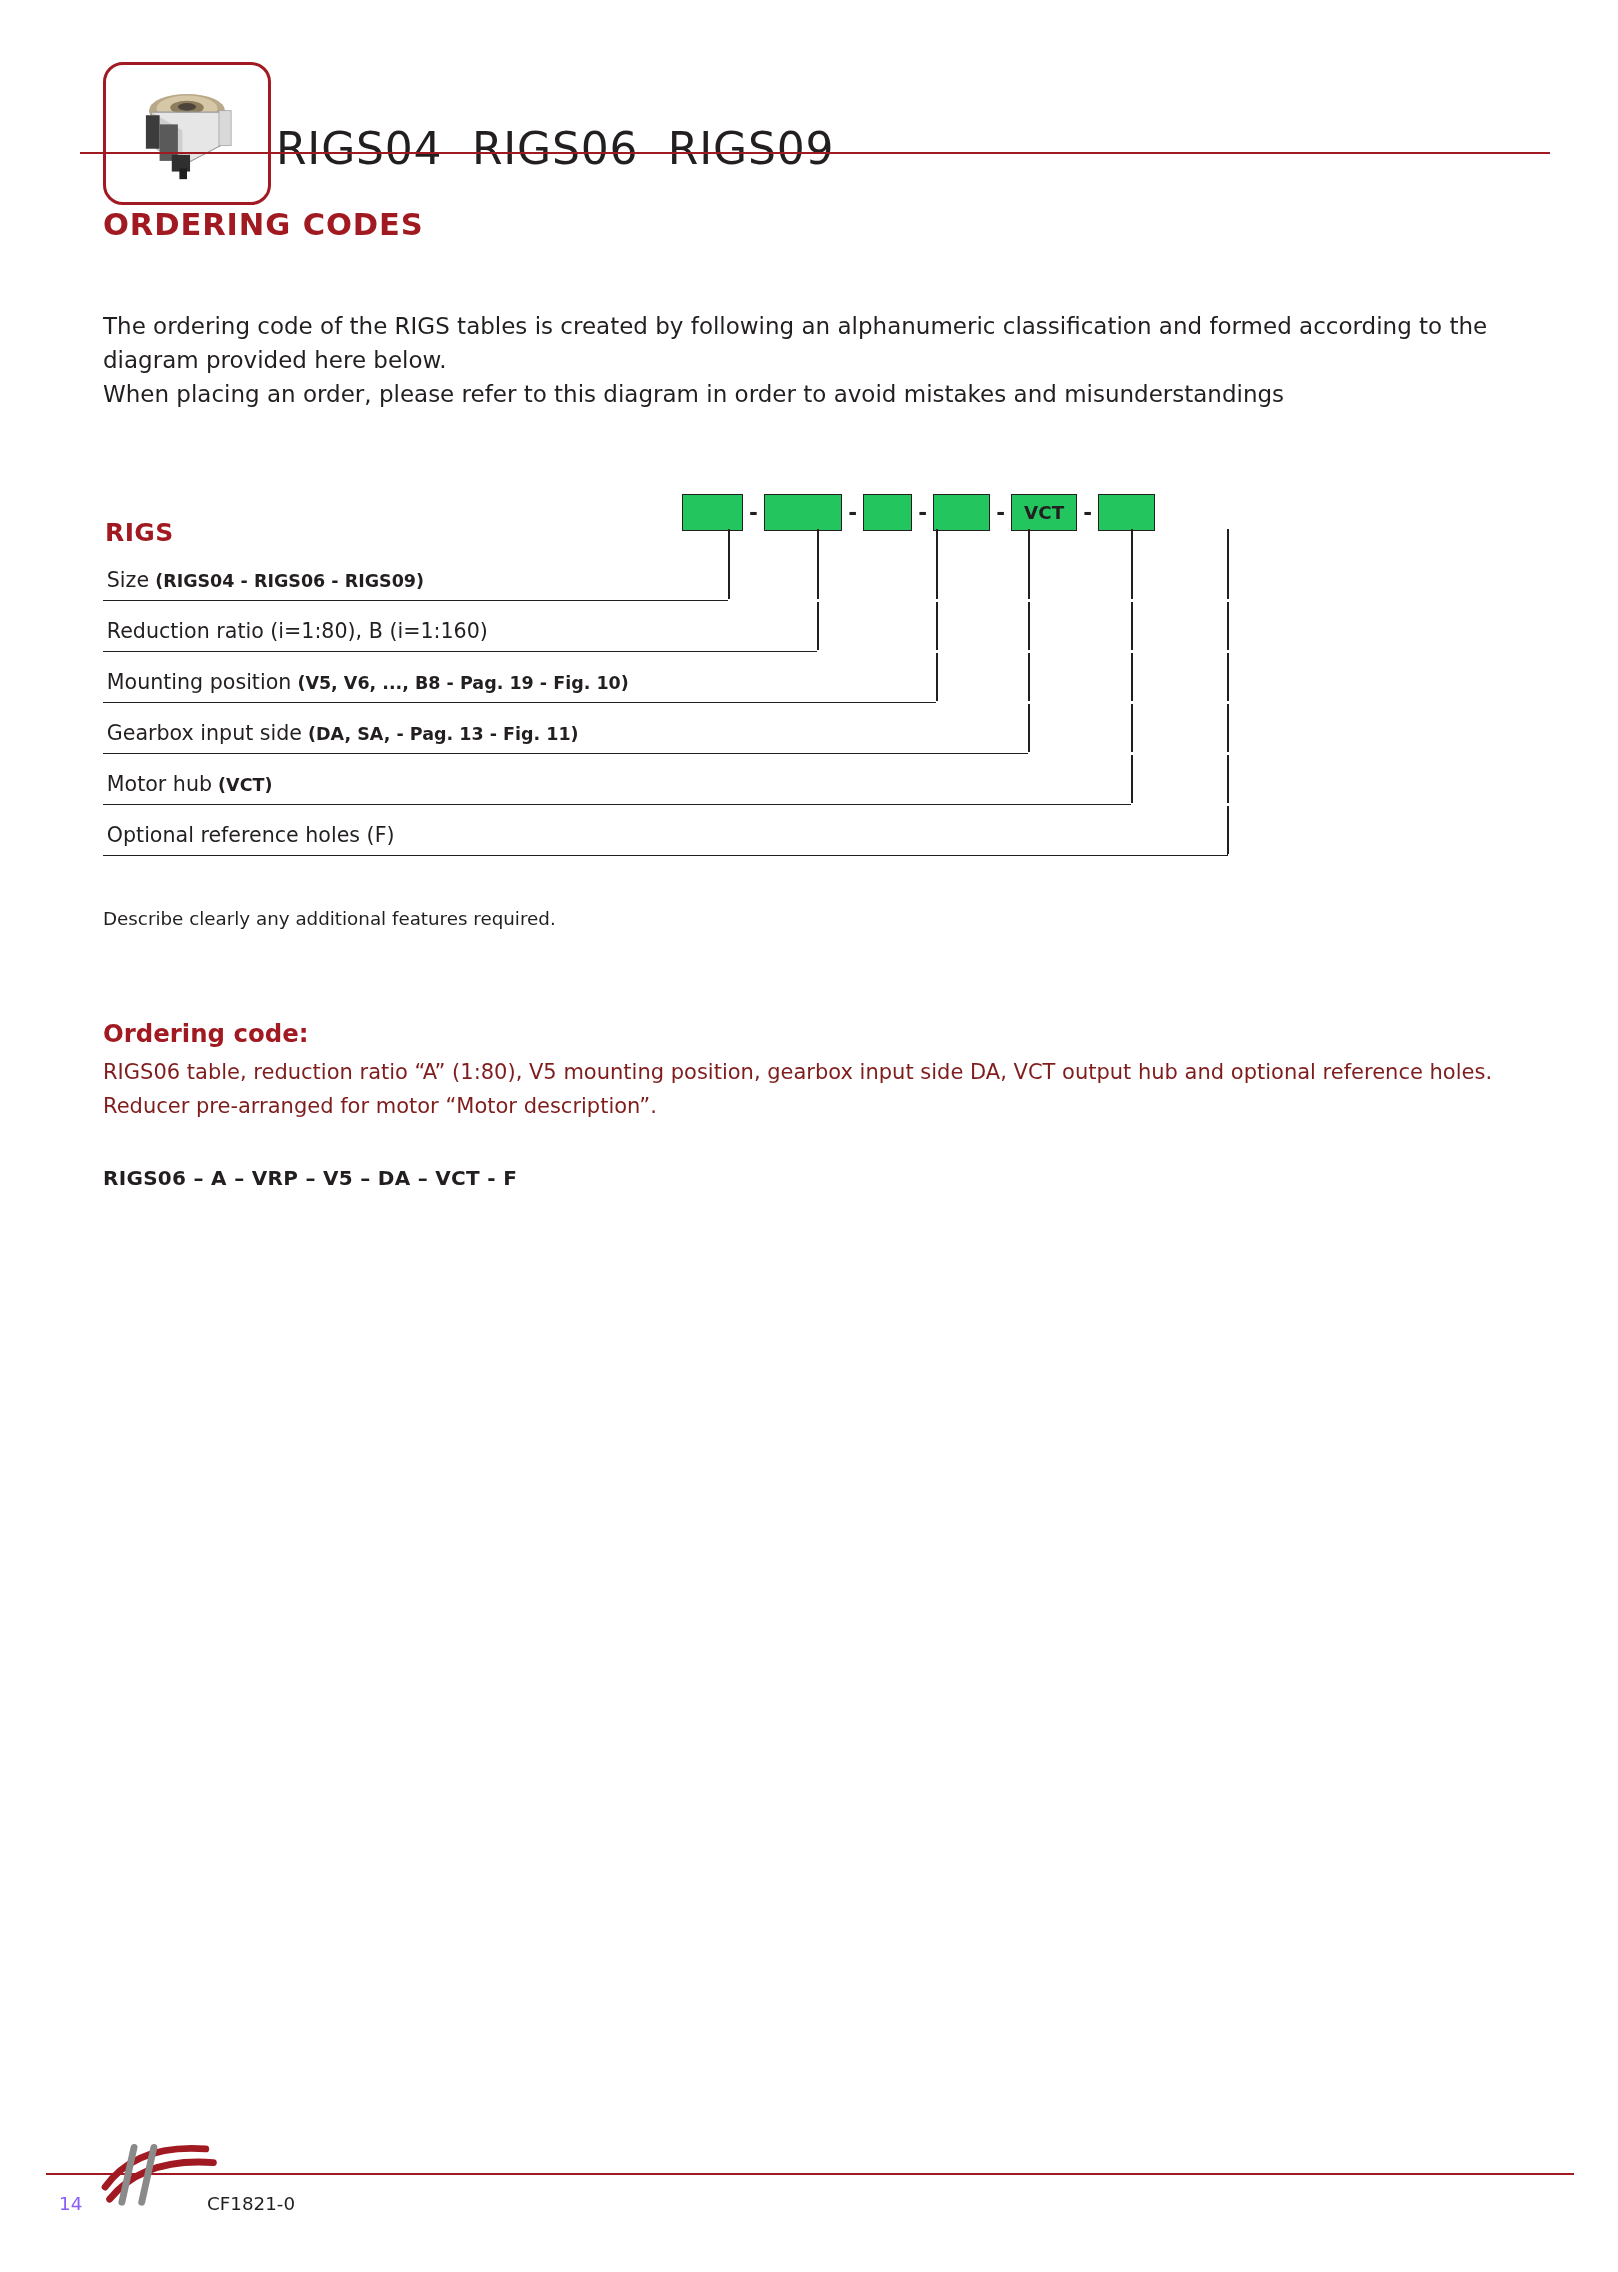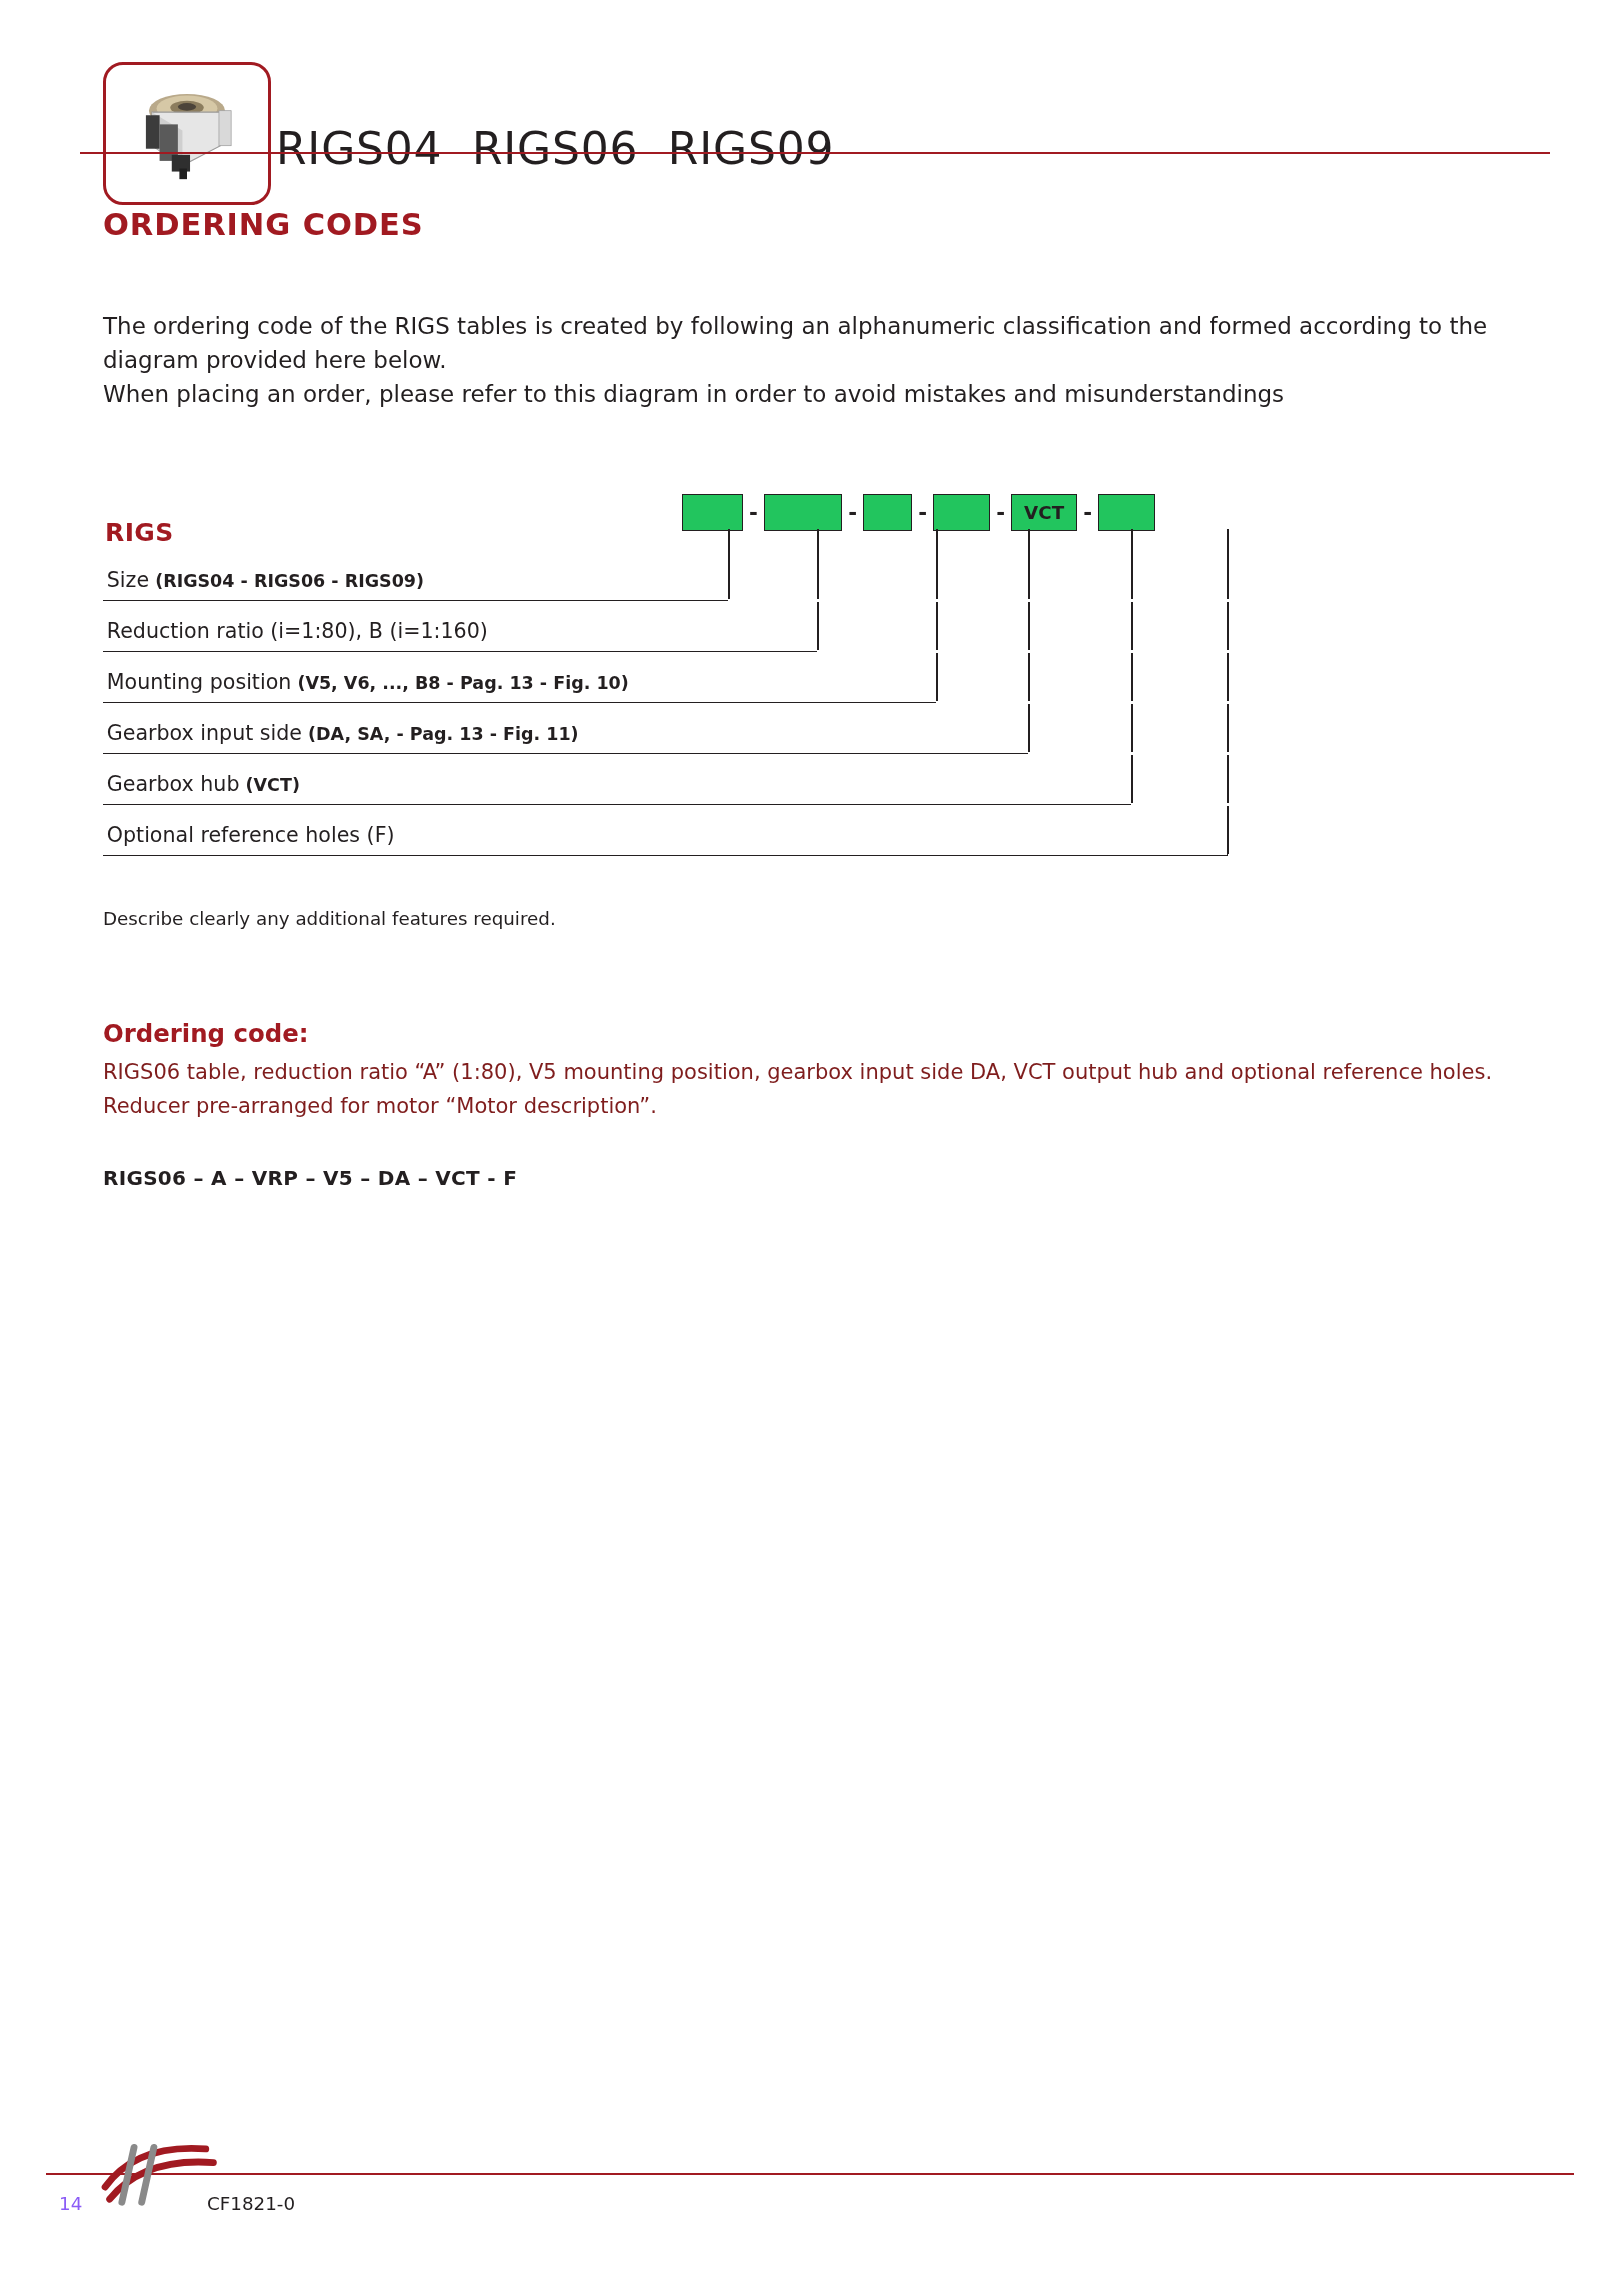--- a/index.html
+++ b/index.html
@@ -265,27 +265,27 @@
     <div class="cbox" style="width:55px;"></div>
   </div>
 
   <div class="legend-row" style="top:549px;">
     <span class="legend-text"><span>Size</span><span class="small"> (RIGS04 - RIGS06 - RIGS09)</span></span>
   </div>
   <div class="legend-row" style="top:600px;">
     <span class="legend-text"><span>Reduction ratio (i=1:80), B (i=1:160)</span><span class="small"></span></span>
   </div>
   <div class="legend-row" style="top:651px;">
-    <span class="legend-text"><span>Mounting position</span><span class="small"> (V5, V6, ..., B8 - Pag. 13 - Fig. 10)</span></span>
+    <span class="legend-text"><span>Mounting position</span><span class="small"> (V5, V6, ..., B8 - Pag. 19 - Fig. 10)</span></span>
   </div>
   <div class="legend-row" style="top:702px;">
     <span class="legend-text"><span>Gearbox input side</span><span class="small"> (DA, SA, - Pag. 13 - Fig. 11)</span></span>
   </div>
   <div class="legend-row" style="top:753px;">
-    <span class="legend-text"><span>Gearbox hub</span><span class="small"> (VCT)</span></span>
+    <span class="legend-text"><span>Motor hub</span><span class="small"> (VCT)</span></span>
   </div>
   <div class="legend-row" style="top:804px;">
     <span class="legend-text"><span>Optional reference holes (F)</span><span class="small"></span></span>
   </div>
 
   <div class="vline" style="left:728px; top:529px; height:71px; width:1356px; border:0; background:none;">
     <div style="position:absolute; left:0; top:0; width:1.5px; height:71px; background:#231f20;"></div>
   </div>
   <div class="vline" style="left:817px; top:529px; height:122px;"></div>
   <div class="vline" style="left:936px; top:529px; height:173px;"></div>

